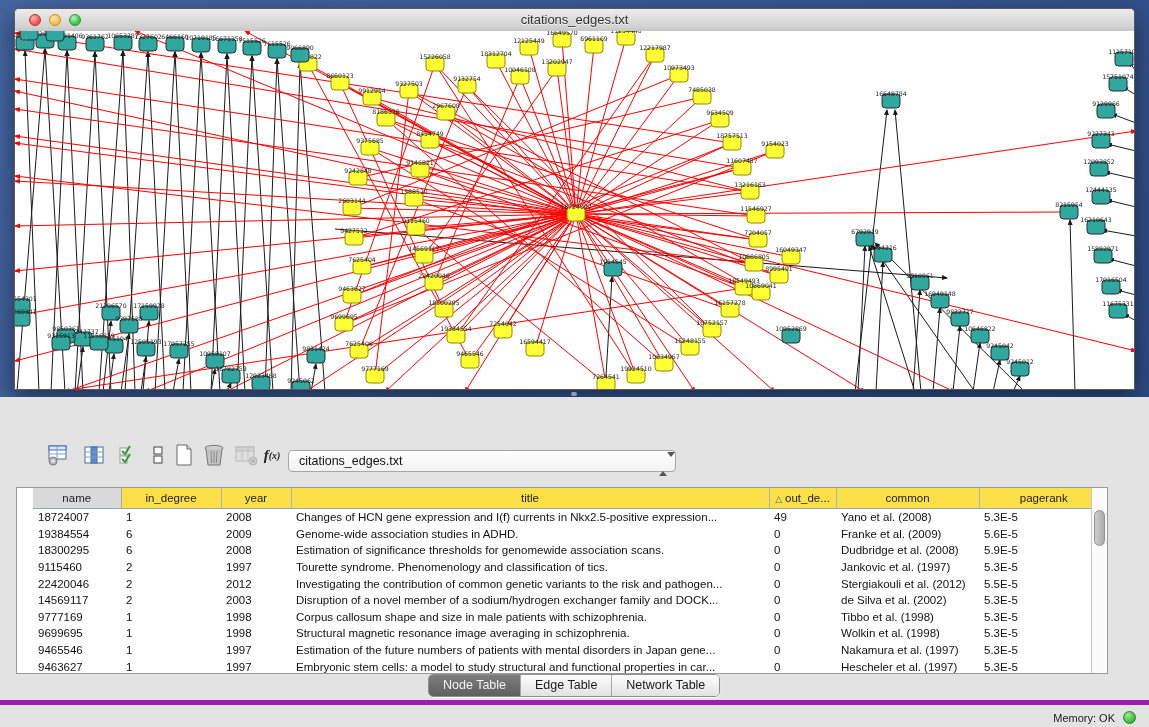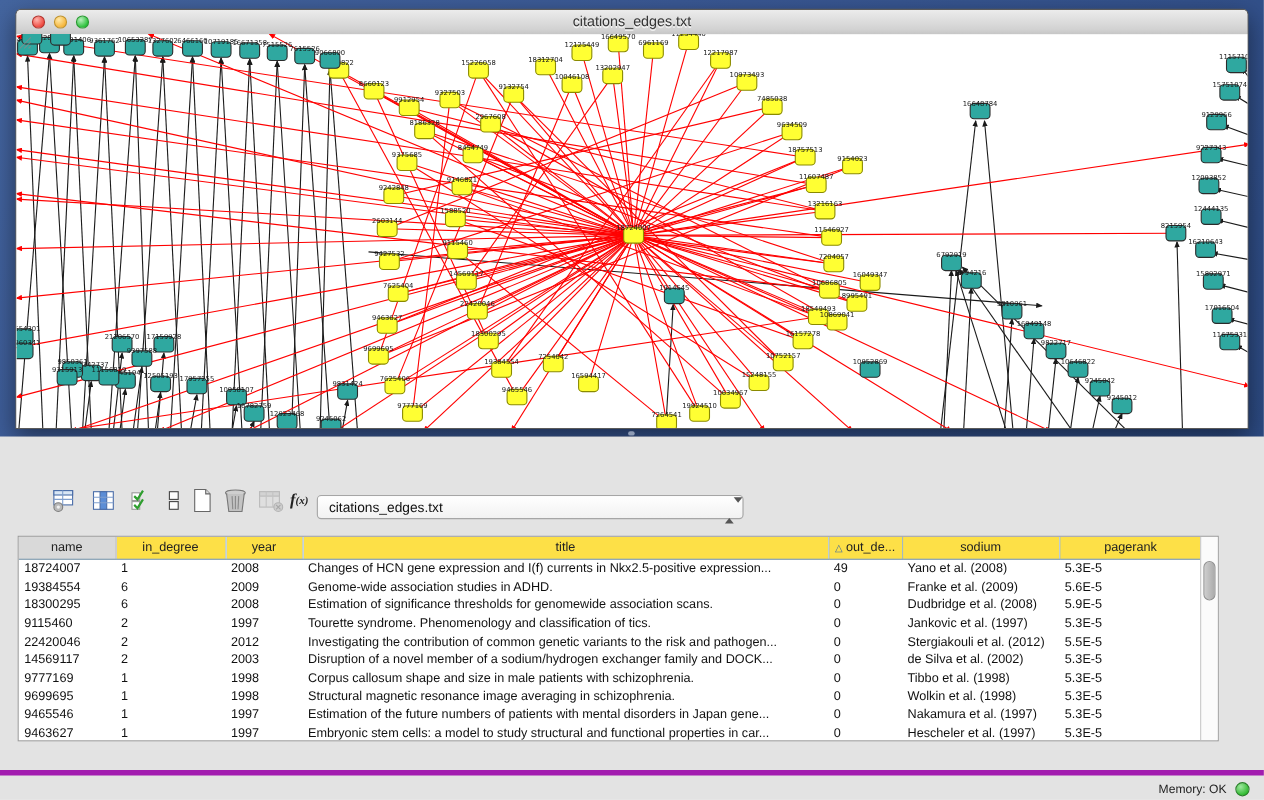--- a/index.html
+++ b/index.html
@@ -38,21 +38,21 @@
     background:linear-gradient(#ffffff,#f2f2f2);border:1px solid #A6A6A6;border-radius:4px;
     font-size:12.5px;color:#111;line-height:20px;padding-left:10px;}
   .combo .steppers{position:absolute;right:7px;top:3px;width:9px;height:15px;}
   .combo .steppers .up{width:0;height:0;border-left:4px solid transparent;border-right:4px solid transparent;
     border-bottom:5px solid #555;margin-bottom:3px;}
   .combo .steppers .dn{width:0;height:0;border-left:4px solid transparent;border-right:4px solid transparent;
     border-top:5px solid #555;}
   
   .tablebox{position:absolute;left:16px;top:90px;width:1092px;height:187px;background:#fff;
     border:1px solid #9a9a9a;box-sizing:border-box;overflow:hidden;}
-  table.grid{border-collapse:collapse;table-layout:fixed;width:1076px;}
+  table.grid{border-collapse:collapse;table-layout:fixed;width:1076px;margin-left:16px;}
   table.grid th{height:20px;font-size:11.5px;font-weight:normal;color:#222;
     background:#fde047;border-right:1px solid #9FB8C8;border-bottom:1px solid #8FA8B8;
     text-align:center;padding:0 3px;overflow:hidden;white-space:nowrap;}
   table.grid th.gray{background:#D9D9D9;border-right:1px solid #ABABAB;}
   table.grid td{height:16.6px;font-size:11.5px;color:#111;padding:0 5px;
     white-space:nowrap;overflow:hidden;}
   .sort-tri{color:#3b66a0;font-size:9px;margin-right:3px;}
   .c0{width:88px}.c1{width:100px}.c2{width:70px}.c3{width:478px}.c4{width:67px}.c5{width:143px}.c6{width:auto}
   .vscroll{position:absolute;right:0;top:0;width:15px;height:100%;background:#FBFBFB;border-left:1px solid #C9C9C9;}
   .vthumb{position:absolute;left:2px;right:2px;top:22px;height:34px;border-radius:6px;
@@ -795,21 +795,21 @@
           <col class="c5">
           <col class="c6">
         </colgroup>
       <thead>
         <tr>
           <th class="gray">name</th>
           <th>in_degree</th>
           <th>year</th>
           <th>title</th>
           <th><span class="sort-tri">△</span><span>out_de...</span></th>
-          <th>sodium</th>
+          <th>common</th>
           <th>pagerank</th>
         </tr>
       </thead>
       <tbody id="rows">
           <tr>
             <td>18724007</td>
             <td>1</td>
             <td>2008</td>
             <td>Changes of HCN gene expression and I(f) currents in Nkx2.5-positive expression...</td>
             <td>49</td>
@@ -897,18 +897,23 @@
             <td>Hescheler et al. (1997)</td>
             <td>5.3E-5</td>
           </tr>
         </tbody>
     </table>
     <div class="vscroll">
       <div class="vthumb"></div>
     </div>
   </div>
 
+  <div class="seg">
+    <span class="s sel">Node Table</span>
+    <span class="s">Edge Table</span>
+    <span class="s">Network Table</span>
+  </div>
 
   <div class="statusbar">
     <span class="mem">Memory: OK</span>
     <span class="memdot"></span>
   </div>
 </div>
 
 </body></html>

